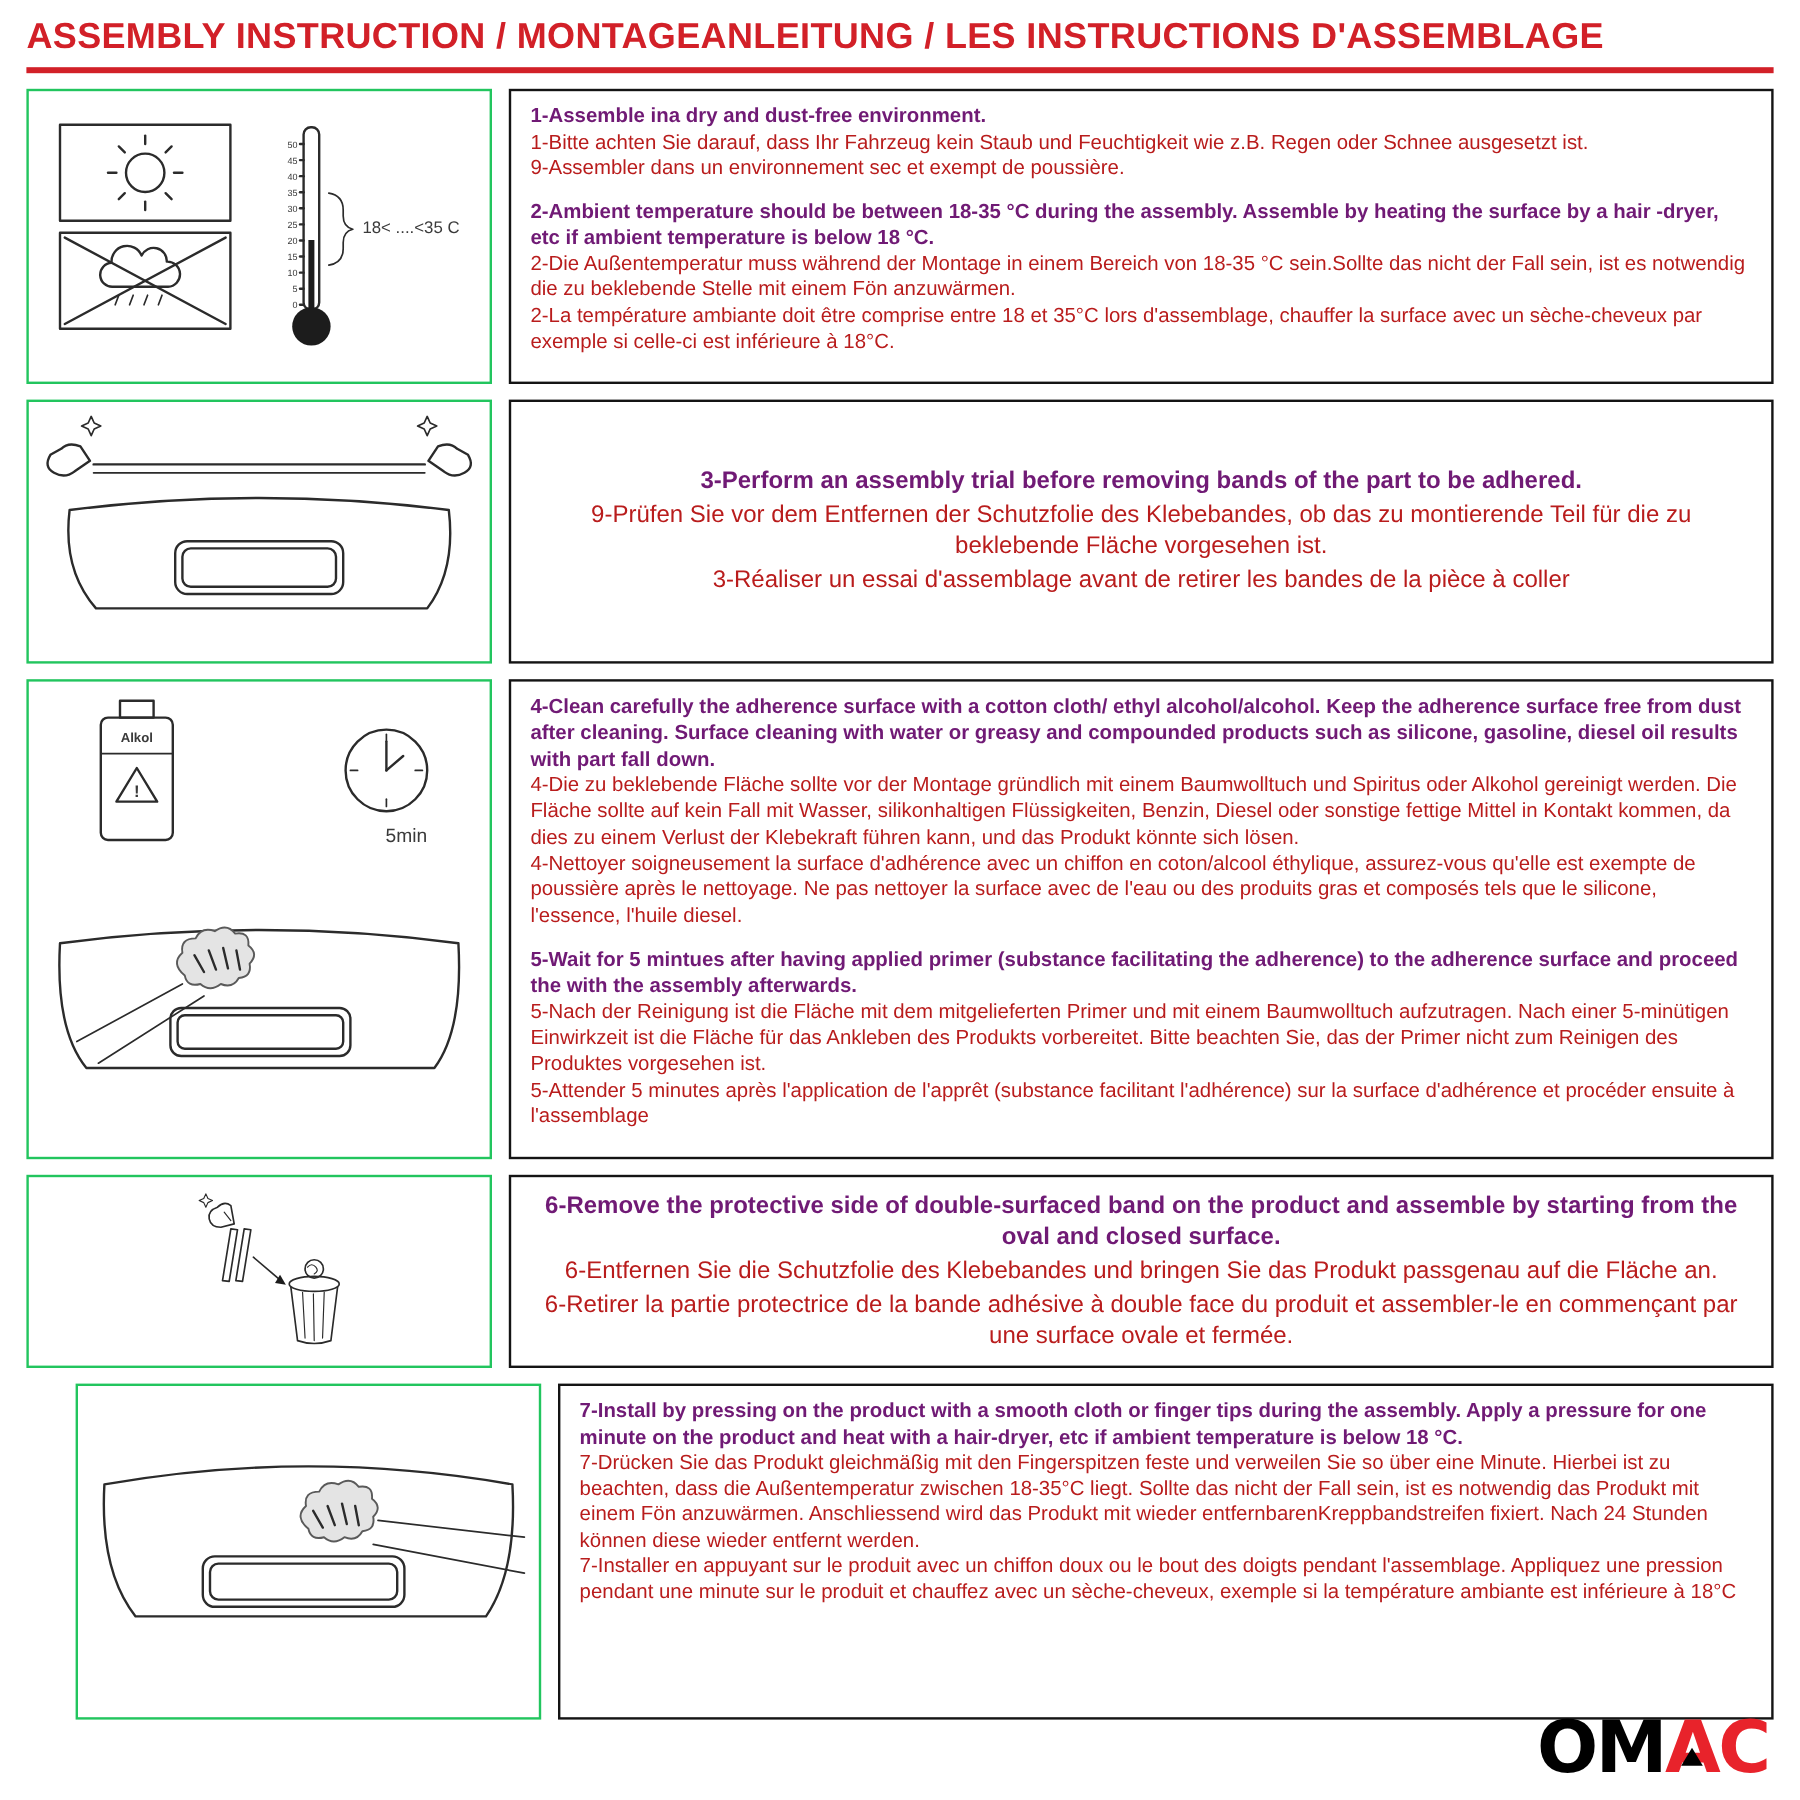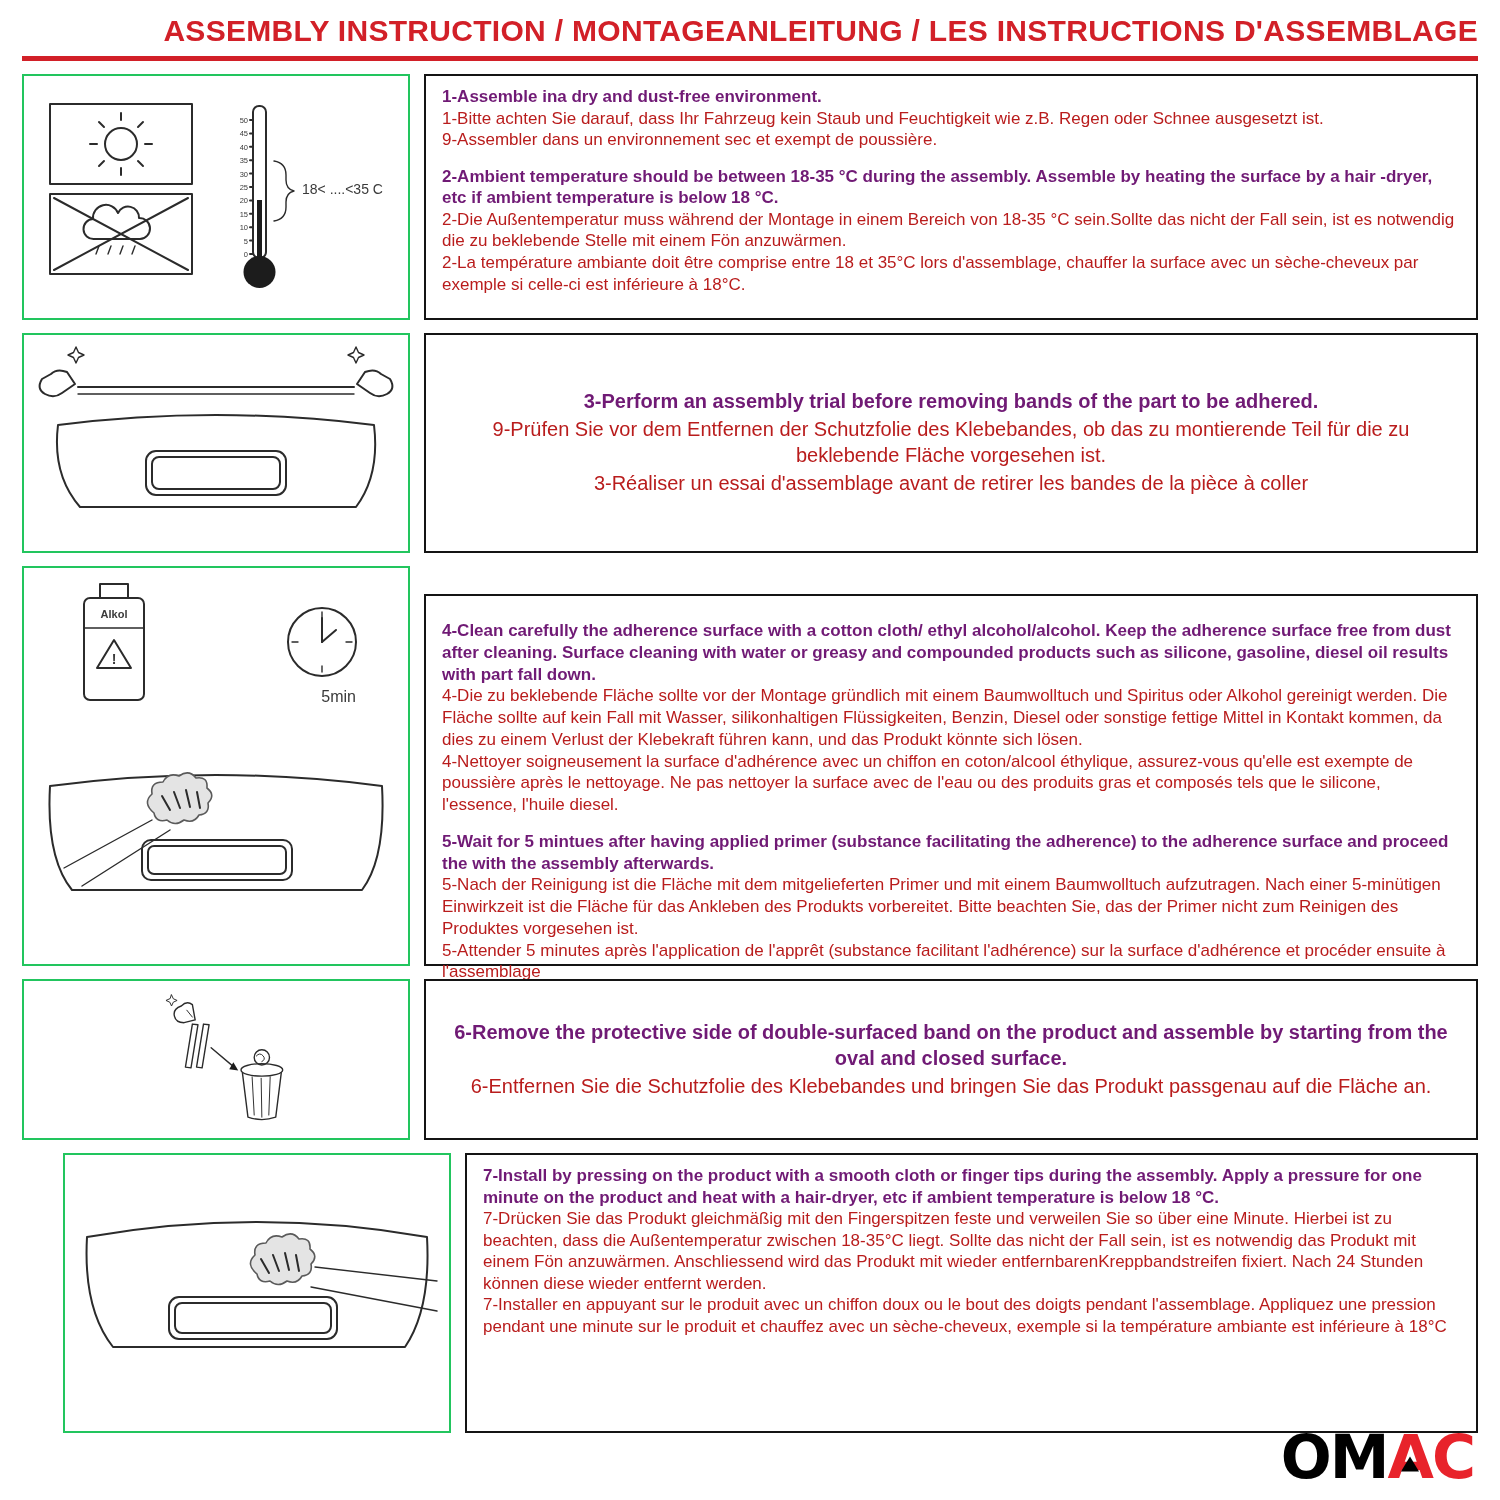--- a/index.html
+++ b/index.html
@@ -7,21 +7,20 @@
   body {
     width:1500px; height:1500px; overflow:hidden;
     font-family:"Liberation Sans","DejaVu Sans",sans-serif;
     color:#4a4a4a;
     padding:14px 22px 0 22px;
   }
   .title {
     color:var(--accent-red,#d22028);
     font-size:30px; font-weight:bold; letter-spacing:0.3px;
     line-height:1.1;
-    text-align:right;
   }
   .title-rule { height:5px; background:var(--accent-red,#d22028); margin-top:9px; }
   .row { display:flex; gap:14px; margin-top:13px; }
   .illus {
     width:388px; flex:none;
     border:2px solid #22c55e;
     display:flex; align-items:center; justify-content:center;
     background:#fff;
   }
   .illus svg { width:100%; height:100%; }
@@ -29,21 +28,21 @@
   .row-1 { height:246px; }
   .row-2 { height:220px; }
   .row-3 { height:400px; }
   .row-4 { height:161px; }
   .row-5 { height:280px;margin-left:41px; }
   .para { font-size:17px; line-height:1.27; color:#b91c1c; margin:0; }
   .para.bold { font-weight:bold; color:#701a75; }
   .para.gap { margin-top:15px; }
   .row-2 .textbox, .row-4 .textbox { display:flex; flex-direction:column; justify-content:center; }
   .row-2 .para, .row-4 .para { font-size:20px; line-height:1.3; margin-bottom:2px;text-align:center; }
-  .row-3 .textbox { padding-top:24px;margin-top:28px; }
+  .row-3 .textbox { padding-top:10px; }
   .row-3 .para { line-height:1.28; }
   
   svg path, svg rect, svg circle, svg line, svg ellipse {
     stroke:#2b2b2b; fill:none; stroke-width:2; stroke-linecap:round; stroke-linejoin:round;
   }
   svg text { stroke:none; fill:#3a3a3a; font-family:"Liberation Sans",sans-serif; }
   svg .fill-dark { fill:#1c1c1c; stroke:none; }
   svg .cloth { fill:#e4e4e4; stroke:#5a5a5a; stroke-width:1.6; }
   svg .thin { stroke-width:1.4; }
   .footer { display:flex; justify-content:flex-end; margin-top:-4px; padding-right:4px; }
@@ -240,20 +239,21 @@
         <line class="thin" x1="270" y1="138" x2="268" y2="193"></line>
         <circle cx="258" cy="110" r="11"></circle>
         <path class="thin" d="M 250 108 q 5 -6 10 0 q 4 5 -2 8"></path>
       </g>
     </svg>
   </div>
   <div class="textbox">
     <div class="paras">
         <p class="para bold">6-Remove the protective side of double-surfaced band on the product and assemble by starting from the oval and closed surface.</p>
         <p class="para">6-Entfernen Sie die Schutzfolie des Klebebandes und bringen Sie das Produkt passgenau auf die Fläche an.</p>
+        <p class="para">6-Retirer la partie protectrice de la bande adhésive à double face du produit et assembler-le en commençant par une surface ovale et fermée.</p>
       </div>
   </div>
 </section>
 
 <section class="row row-5">
   <div class="illus">
     <svg viewBox="0 0 384 228" preserveAspectRatio="xMidYMid meet">
       <g>
         <path d="M 22 58 Q 192 28 362 58 Q 366 130 340 168 L 48 168 Q 18 130 22 58 Z"></path>
         <rect x="104" y="118" width="168" height="42" rx="10"></rect>

